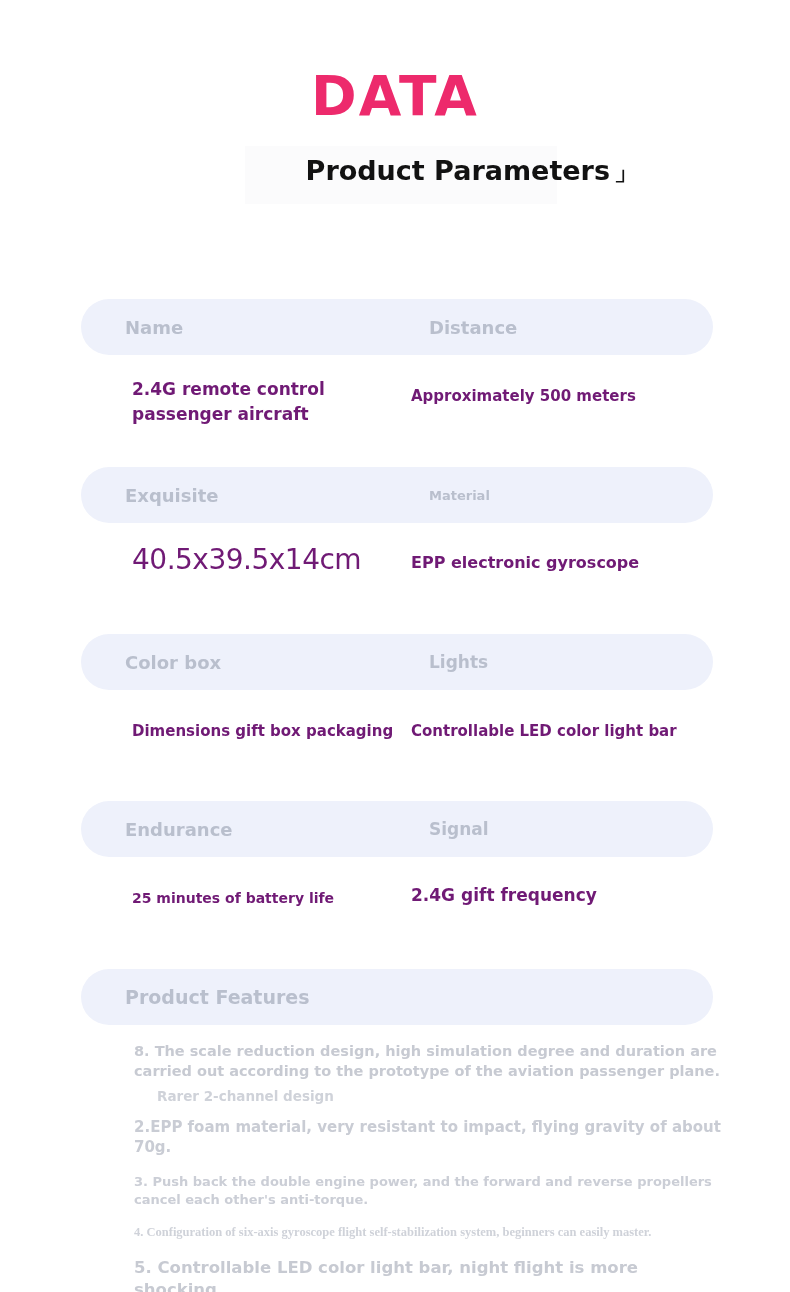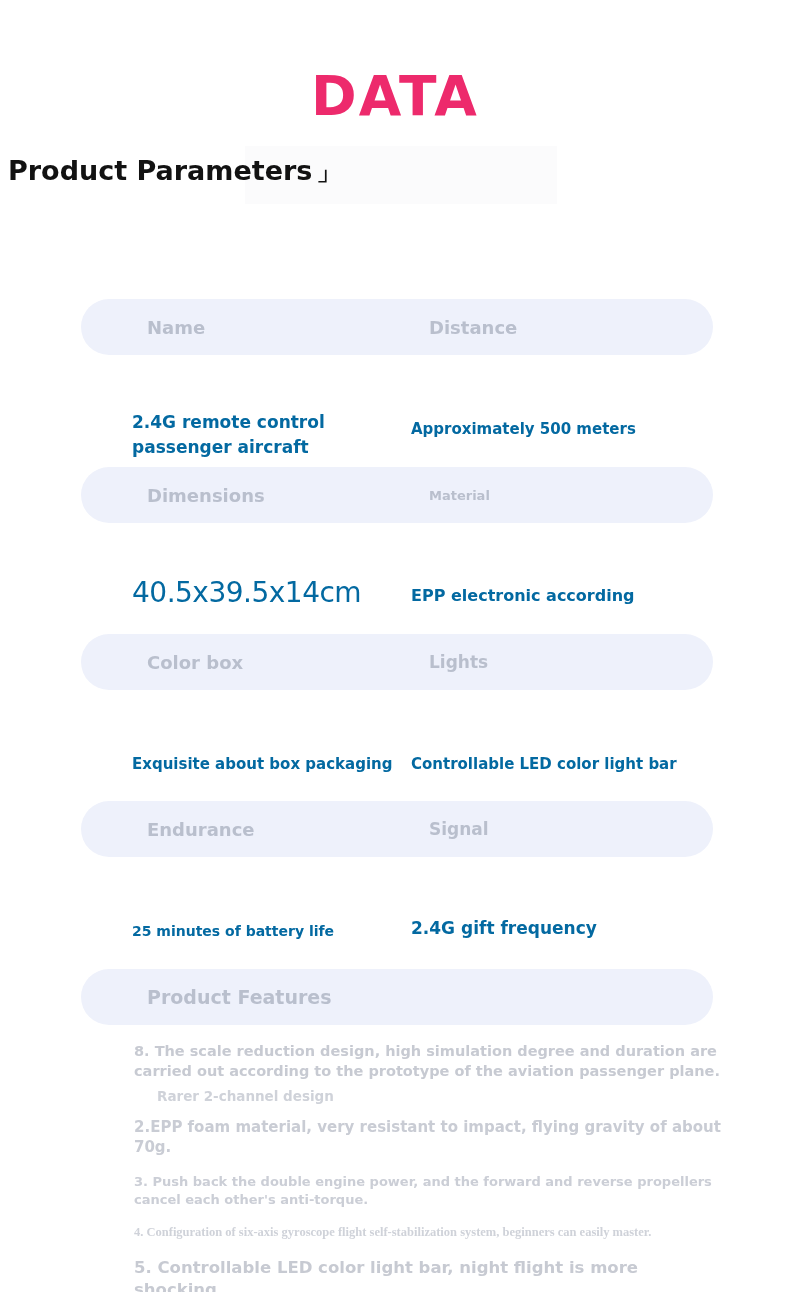--- a/index.html
+++ b/index.html
@@ -38,24 +38,24 @@
   .title-backdrop {
     position: absolute;
     left: 245px;
     top: 146px;
     width: 312px;
     height: 58px;
     background: #fbfbfc;
   }
   .page-subtitle {
     position: absolute;
-    left: 8px;
+    left: 0;
     top: 152px;
     width: 638px;
-    text-align: left;
+    text-align: right;
     font-size: 27px;
     line-height: 38px;
     font-weight: 700;
     color: #121212;
     letter-spacing: 0px;
     font-family: "DejaVu Sans", sans-serif;
   }
   .page-subtitle .bracket {
     font-size: 24px;
     padding-left: 4px;
@@ -77,35 +77,34 @@
   }
   .pill-label {
     position: absolute;
     top: 50%;
     transform: translateY(-50%);
     color: #b9bfcd;
     font-weight: 700;
     white-space: nowrap;
     font-family: "DejaVu Sans", sans-serif;
   }
-  .pill-label.col1 { left: 66px; }
+  .pill-label.col1 { left: 44px; }
   .pill-label.col2 { left: 348px; }
 
   .values {
     position: relative;
     width: 632px;
     height: 60px;
   }
   .value {
     position: absolute;
     top: 0;
-    color: #0369a1;
-    font-weight: 700;
-    font-family: "DejaVu Sans", sans-serif;
-    margin-top: 33px;
+    color: #701a75;
+    font-weight: 700;
+    font-family: "DejaVu Sans", sans-serif;
   }
   .value.col1 { left: 51px; }
   .value.col2 { left: 330px; }
 
   
   .lbl-18 { font-size: 18px; }
   .lbl-17 { font-size: 17px; }
   .lbl-13 { font-size: 13px; }
   .lbl-19 { font-size: 19px; }
 
@@ -165,36 +164,36 @@
     <span class="pill-label col2 lbl-18">Distance</span>
   </div>
   <div class="values" style="margin-top:22px;">
     <span class="value col1 val-17" style="width:230px;">2.4G remote control passenger aircraft</span>
     <span class="value col2 val-15" style="top:7px;">Approximately 500 meters</span>
   </div>
 </div>
 
 <div class="spec-block" style="top:467px;">
   <div class="pill">
-    <span class="pill-label col1 lbl-18">Dimensions</span>
+    <span class="pill-label col1 lbl-18">Exquisite</span>
     <span class="pill-label col2 lbl-13">Material</span>
   </div>
   <div class="values" style="margin-top:20px;">
     <span class="value col1 val-dim">40.5x39.5x14cm</span>
-    <span class="value col2 val-16" style="top:8px;">EPP electronic according</span>
+    <span class="value col2 val-16" style="top:8px;">EPP electronic gyroscope</span>
   </div>
 </div>
 
 <div class="spec-block" style="top:634px;">
   <div class="pill">
     <span class="pill-label col1 lbl-18">Color box</span>
     <span class="pill-label col2 lbl-17">Lights</span>
   </div>
   <div class="values" style="margin-top:29px;">
-    <span class="value col1 val-15">Exquisite about box packaging</span>
+    <span class="value col1 val-15">Dimensions gift box packaging</span>
     <span class="value col2 val-15">Controllable LED color light bar</span>
   </div>
 </div>
 
 <div class="spec-block" style="top:801px;">
   <div class="pill">
     <span class="pill-label col1 lbl-18">Endurance</span>
     <span class="pill-label col2 lbl-17">Signal</span>
   </div>
   <div class="values" style="margin-top:29px;">

